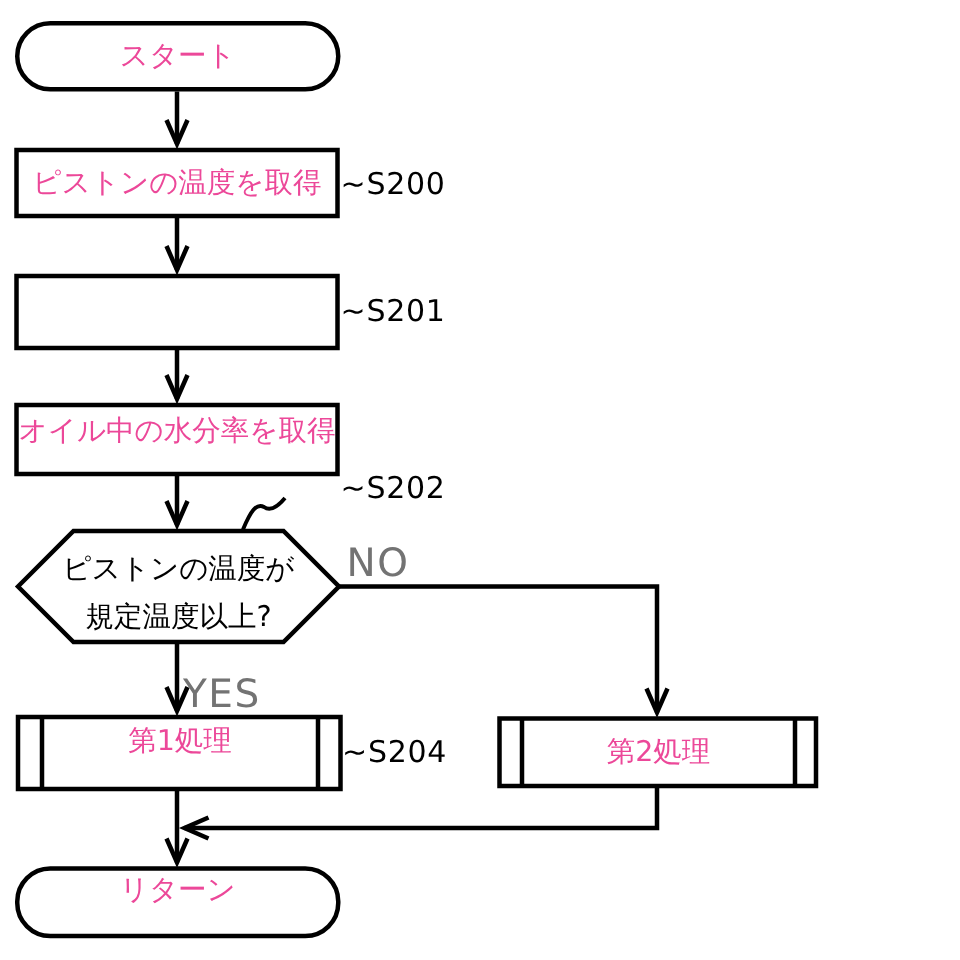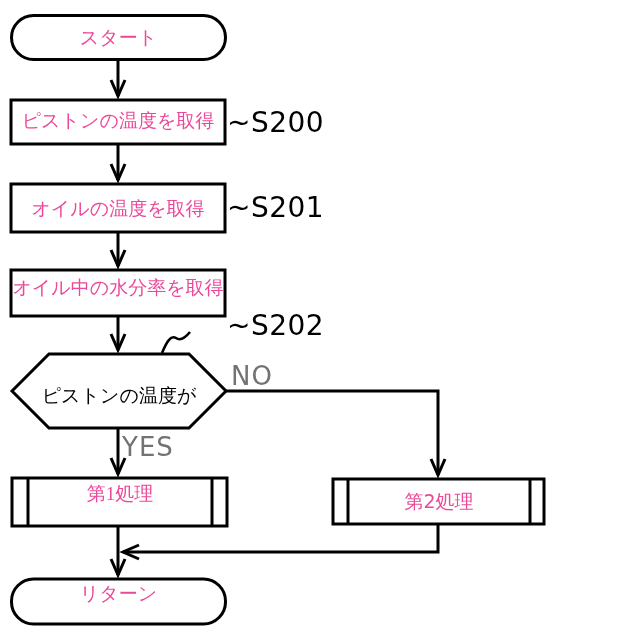--- a/index.html
+++ b/index.html
@@ -20,21 +20,21 @@
     color:#ec4899;
   }
   .hex-text{
     position:absolute;
     display:flex;flex-direction:column;align-items:center;justify-content:center;
     font-size:19px;line-height:32px;white-space:nowrap;color:#000000;
   }
   .step{
     position:absolute;height:30px;
     display:flex;align-items:center;
-    font-size:28px;letter-spacing:0.5px;white-space:nowrap;color:#000000;
+    font-size:20px;letter-spacing:0.5px;white-space:nowrap;color:#000000;
   }
   .branch{
     position:absolute;height:30px;
     display:flex;align-items:center;
     font-size:26px;letter-spacing:1px;white-space:nowrap;color:#737373;
   }
 </style>
 </head>
 <body>
 
@@ -77,36 +77,37 @@
       <path d="M118,526 V575" marker-end="url(#arw)"></path>
       <path d="M226,391 H438 V475" marker-end="url(#arw)"></path>
       <path d="M438,524 V552 H123" marker-end="url(#arw)"></path>
 
       <path d="M162,353 C167,341 171,335 176,338 C180,341 185,338 190,332" stroke-width="2.6"></path>
     </g>
   </svg>
 
   <div class="node-text" style="left:11px;top:15px;width:215px;height:45px;">スタート</div>
 
-  <div class="node-text" style="left:11px;top:100px;width:214px;height:44px;font-family:Liberation Mono, monospace;">ピストンの温度を取得</div>
+  <div class="node-text" style="left:11px;top:100px;width:214px;height:44px;">ピストンの温度を取得</div>
 
-  <div class="node-text" style="left:11px;top:184px;width:214px;height:48px;">オイルの温度を取得</div>
 
   <div class="node-text" style="left:11px;top:270px;width:214px;height:34px;">オイル中の水分率を取得</div>
 
   <div class="hex-text" style="left:28px;top:357px;width:182px;height:76px;">
     <span>ピストンの温度が</span>
+    <span>規定温度以上?</span>
   </div>
 
-  <div class="node-text" style="left:28px;top:478px;width:184px;height:32px;font-family:Liberation Serif, serif;">第1処理</div>
+  <div class="node-text" style="left:28px;top:478px;width:184px;height:32px;">第1処理</div>
 
   <div class="node-text" style="left:348px;top:479px;width:182px;height:45px;text-align:right;">第2処理</div>
 
   <div class="node-text" style="left:11px;top:579px;width:215px;height:28px;">リターン</div>
 
   <div class="step" style="left:227px;top:107px;">~S200</div>
   <div class="step" style="left:227px;top:192px;text-align:right;">~S201</div>
   <div class="step" style="left:227px;top:278px;margin-top:32px;">~S202</div>
+  <div class="step" style="left:228px;top:486px;">~S204</div>
 
   <div class="branch" style="left:231px;top:361px;">NO</div>
-  <div class="branch" style="left:122px;top:432px;">YES</div>
+  <div class="branch" style="left:122px;top:448px;">YES</div>
 
 </div>
 
 </body></html>

